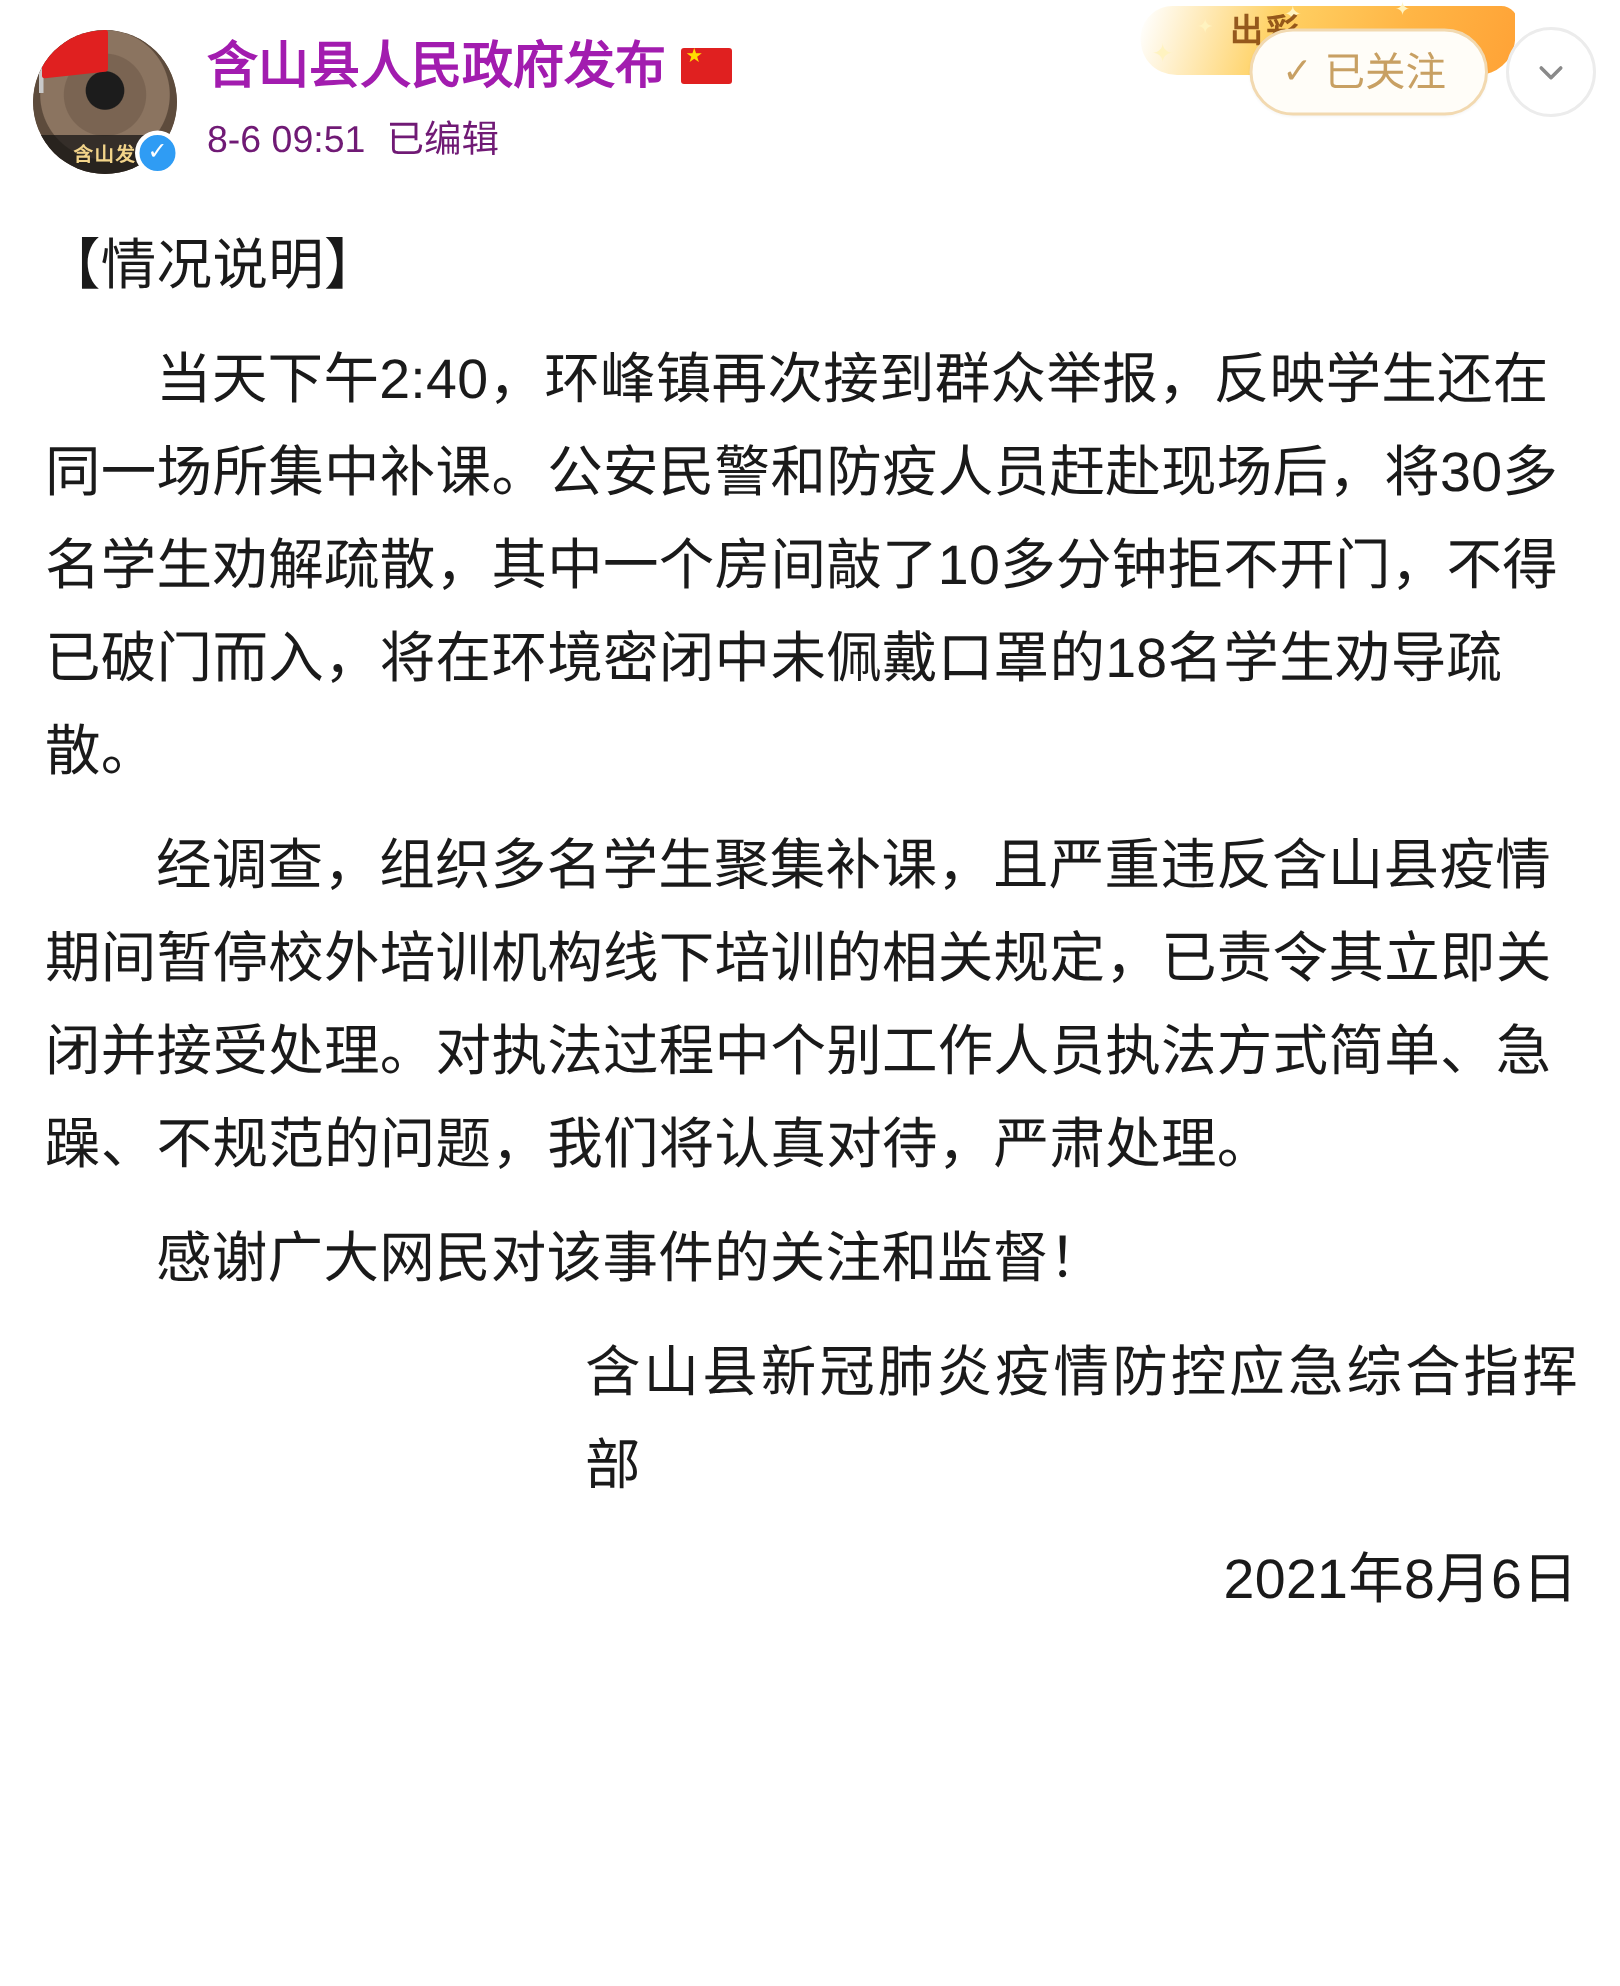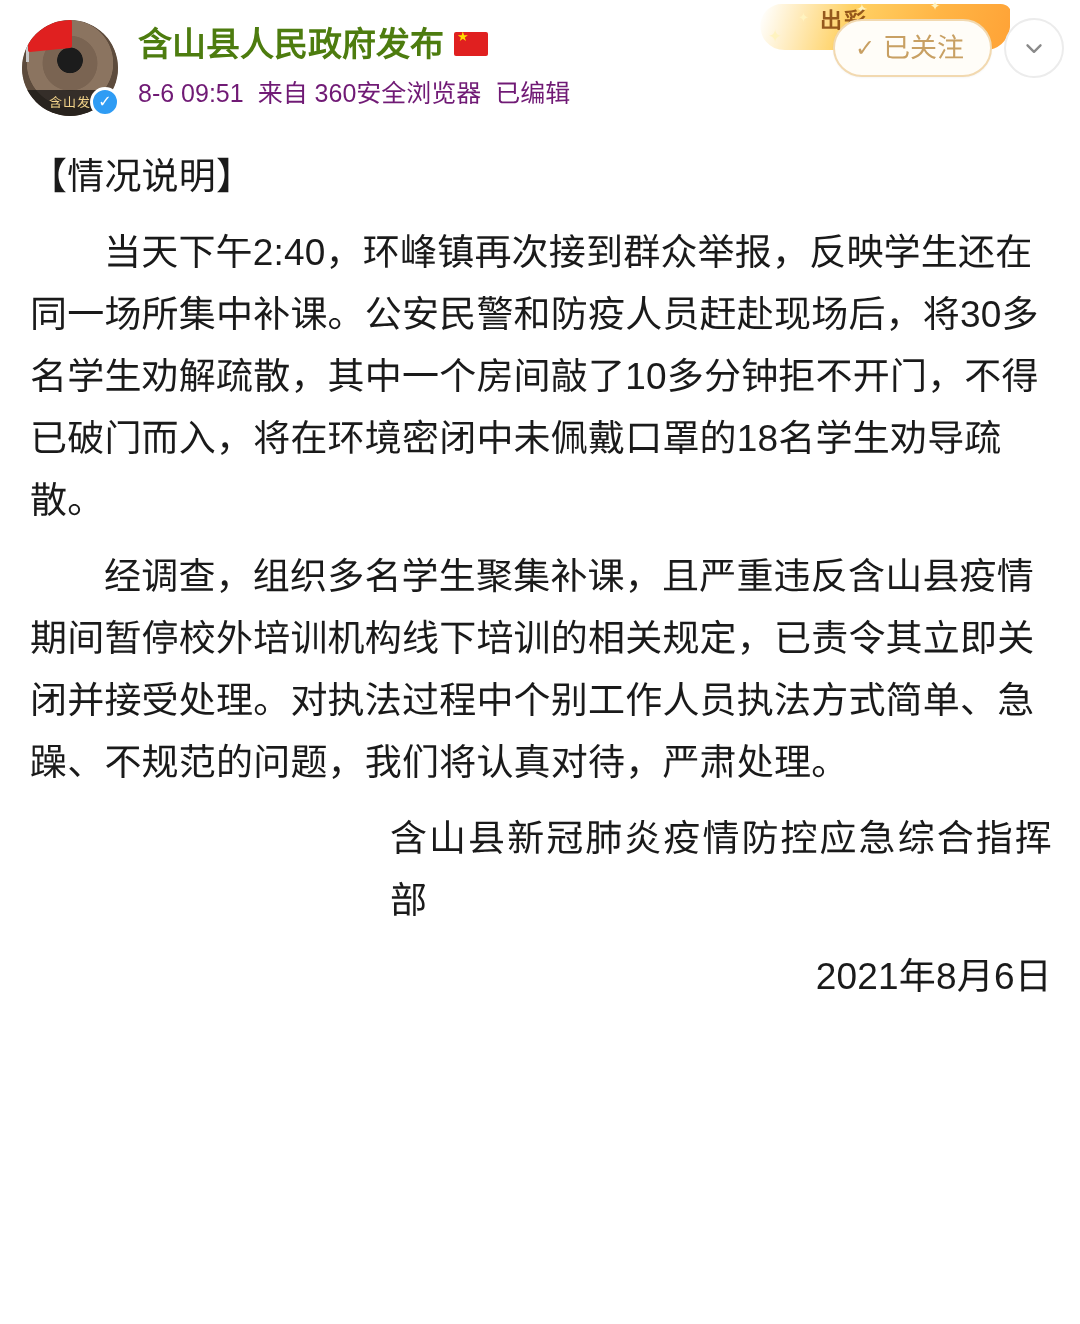--- a/index.html
+++ b/index.html
@@ -33,20 +33,21 @@
     flex: 0 0 96px;
     margin-top: 2px;
   }
   .avatar {
     width: 96px;
     height: 96px;
     border-radius: 50%;
     overflow: hidden;
     position: relative;
     background: #6d5a4a;
+    font-weight: bold;
   }
   .avatar .ring-outer {
     position: absolute;
     inset: 0;
     border-radius: 50%;
     background:
       radial-gradient(circle at 50% 42%, #1c1c1c 0 17%, rgba(0,0,0,0) 18%),
       radial-gradient(circle at 50% 45%, #7a6452 0 38%, #8b7460 39% 60%, #5d4b3c 61% 100%);
   }
   .avatar .flag-red {
@@ -105,21 +106,21 @@
   }
   .name-row {
     display: flex;
     align-items: center;
     gap: 10px;
   }
   .account-name {
     font-size: 34px;
     line-height: 44px;
     font-weight: bold;
-    color: #4d7c0f;
+    color: #a21caf;
     white-space: nowrap;
   }
   .name-flag {
     display: inline-block;
     width: 34px;
     height: 24px;
     position: relative;
     border-radius: 2px;
     background: #e02020;
     overflow: hidden;
@@ -265,21 +266,20 @@
     <div class="verify-badge">✓</div>
   </div>
 
   <div class="header-text">
     <div class="name-row">
       <div class="account-name">含山县人民政府发布</div>
       <span class="name-flag"></span>
     </div>
     <div class="meta-row">
       <span>8-6 09:51</span>
-      <span>来自 360安全浏览器</span>
       <span>已编辑</span>
     </div>
   </div>
 
   <div class="deco-crown">
     <div class="band"></div>
     <span class="sparkle s1">✦</span>
     <span class="sparkle s2">✦</span>
     <span class="sparkle s3">✦</span>
     <span class="sparkle s4">✦</span>
@@ -296,15 +296,16 @@
         <path d="M6 9.5 L12 15.5 L18 9.5" fill="none" stroke="#8a8a8a" stroke-width="2.2" stroke-linecap="round" stroke-linejoin="round"></path>
       </svg>
     </div>
   </div>
 </div>
 
 <div class="post-body">
   <p class="title-line">【情况说明】</p>
   <p class="para-indent">当天下午2:40，环峰镇再次接到群众举报，反映学生还在同一场所集中补课。公安民警和防疫人员赶赴现场后，将30多名学生劝解疏散，其中一个房间敲了10多分钟拒不开门，不得已破门而入，将在环境密闭中未佩戴口罩的18名学生劝导疏散。</p>
   <p class="para-indent">经调查，组织多名学生聚集补课，且严重违反含山县疫情期间暂停校外培训机构线下培训的相关规定，已责令其立即关闭并接受处理。对执法过程中个别工作人员执法方式简单、急躁、不规范的问题，我们将认真对待，严肃处理。</p>
+  <p class="para-indent">感谢广大网民对该事件的关注和监督！</p>
   <p class="sign-block sign-lead">含山县新冠肺炎疫情防控应急综合指挥部</p>
   <p class="sign-right">2021年8月6日</p>
 </div>
 
 </body></html>

